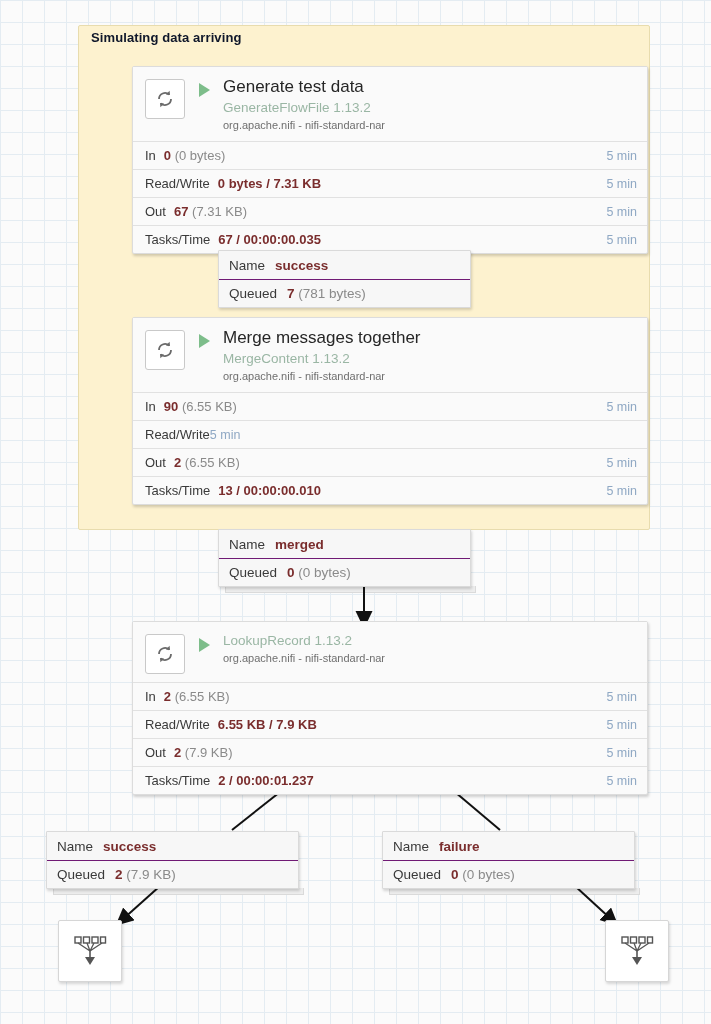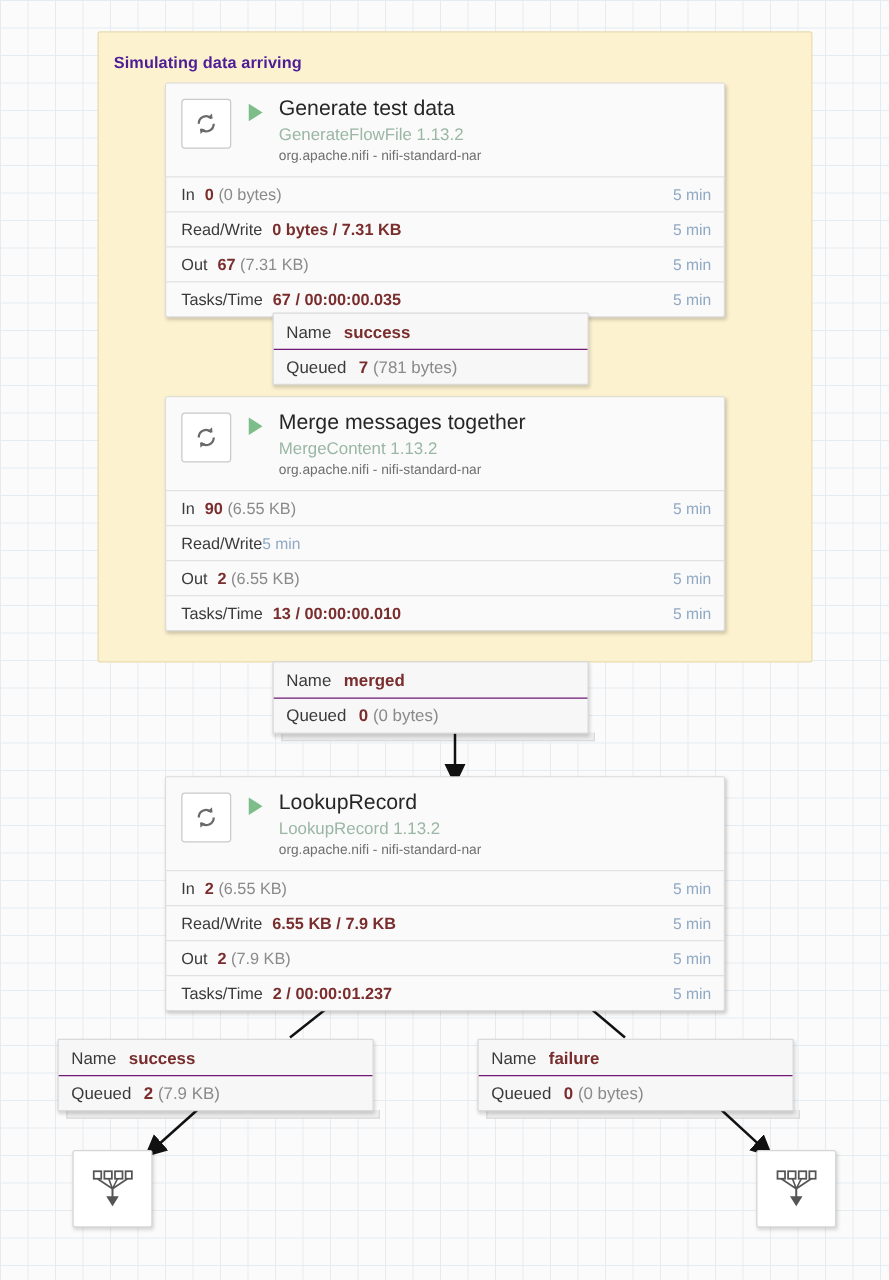--- a/index.html
+++ b/index.html
@@ -23,31 +23,31 @@
   .group-box {
     position: absolute;
     left: 78px; top: 25px;
     width: 572px; height: 505px;
     background: #fdf2cf;
     border: 1px solid #e8dcae;
     border-radius: 2px;
   }
   .group-title {
     position: absolute;
-    left: 12px; top: 16px;
+    left: 12px; top: 4px;
     font-size: 13px;
     font-weight: bold;
-    color: #4c1d95;
+    color: #0f172a;
     letter-spacing: .1px;
   }
 
   
   .processor {
     position: absolute;
-    width: 448px;
+    width: 516px;
     background: #fafafa;
     border: 1px solid #dcdcdc;
     border-radius: 2px;
     box-shadow: 1px 2px 3px rgba(0,0,0,.18);
   }
   .proc-head {
     display: flex;
     align-items: flex-start;
     padding: 10px 10px 8px 12px;
     background: #fafafa;
@@ -293,21 +293,20 @@
           <path d="M6 12a6 6 0 0 1 10.2-4.3" fill="none" stroke="#6a6a6a" stroke-width="1.8"></path>
           <path d="M18 12a6 6 0 0 1-10.2 4.3" fill="none" stroke="#6a6a6a" stroke-width="1.8"></path>
           <path d="M16.6 3.8 L17 8 L12.9 7.4 z" fill="#6a6a6a"></path>
           <path d="M7.4 20.2 L7 16 L11.1 16.6 z" fill="#6a6a6a"></path>
         </svg>
       </div>
       <div class="run-icon">
           <div class="play-tri"></div>
         </div>
       <div class="proc-titles">
-        <div class="proc-name">LookupRecord</div>
         <div class="proc-type">LookupRecord 1.13.2</div>
         <div class="proc-bundle">org.apache.nifi - nifi-standard-nar</div>
       </div>
     </div>
     <div class="stat-row">
       <span class="stat-label">In</span>
       <span class="stat-value"><b>2</b> <span>(6.55 KB)</span></span>
       <span class="stat-time">5 min</span>
     </div>
     <div class="stat-row">

